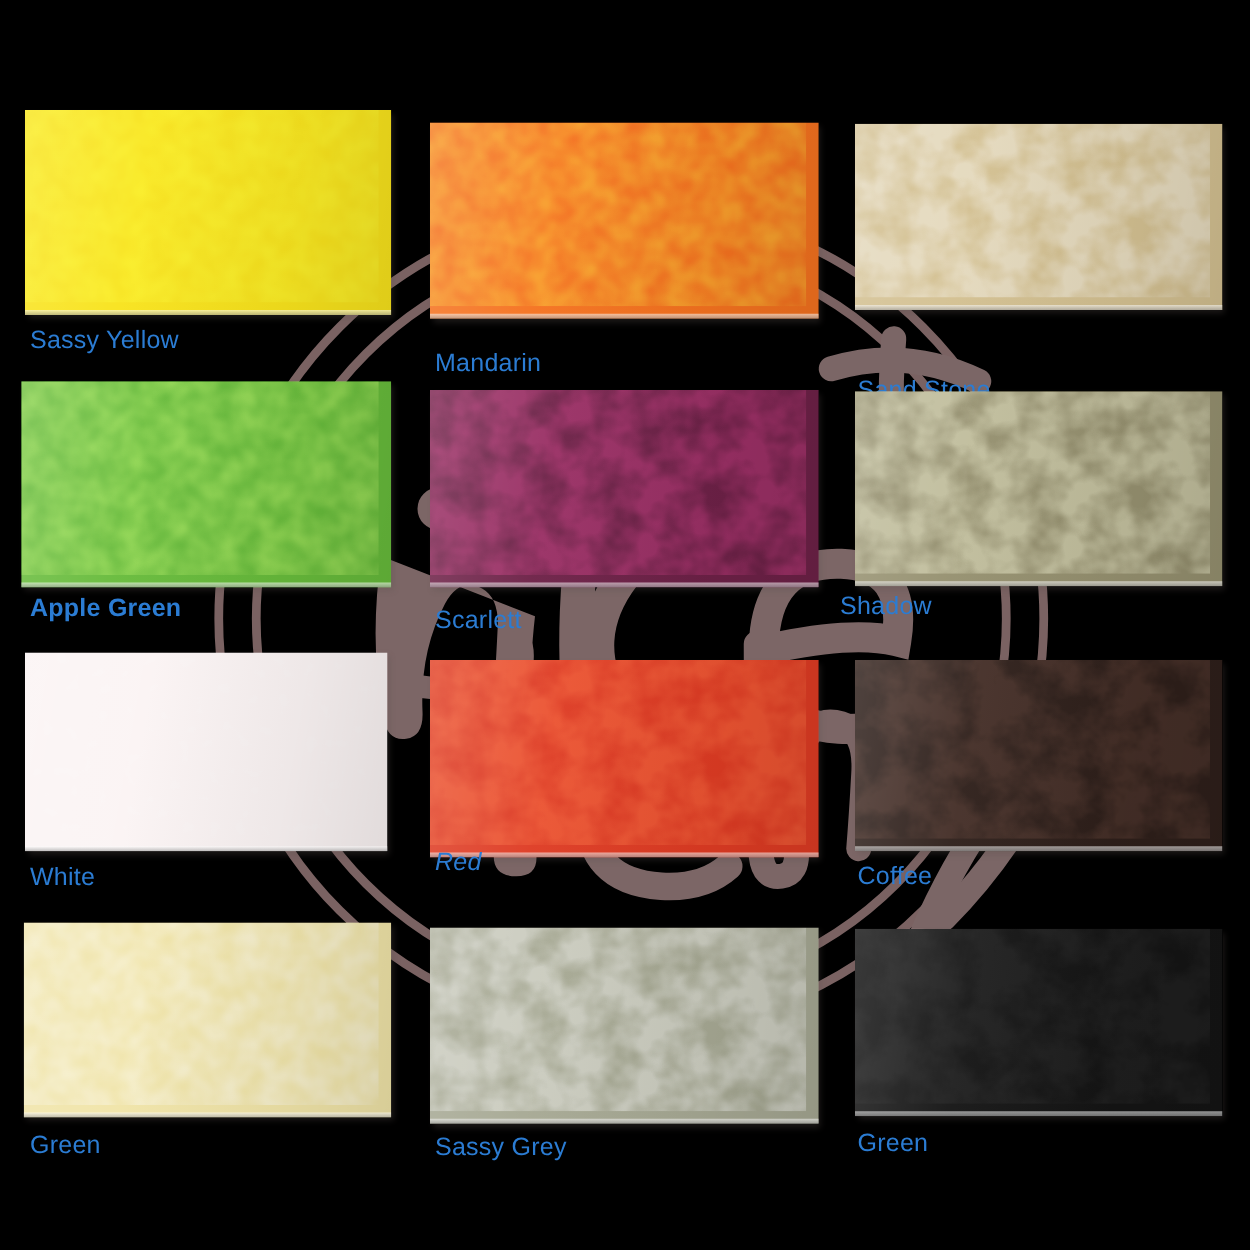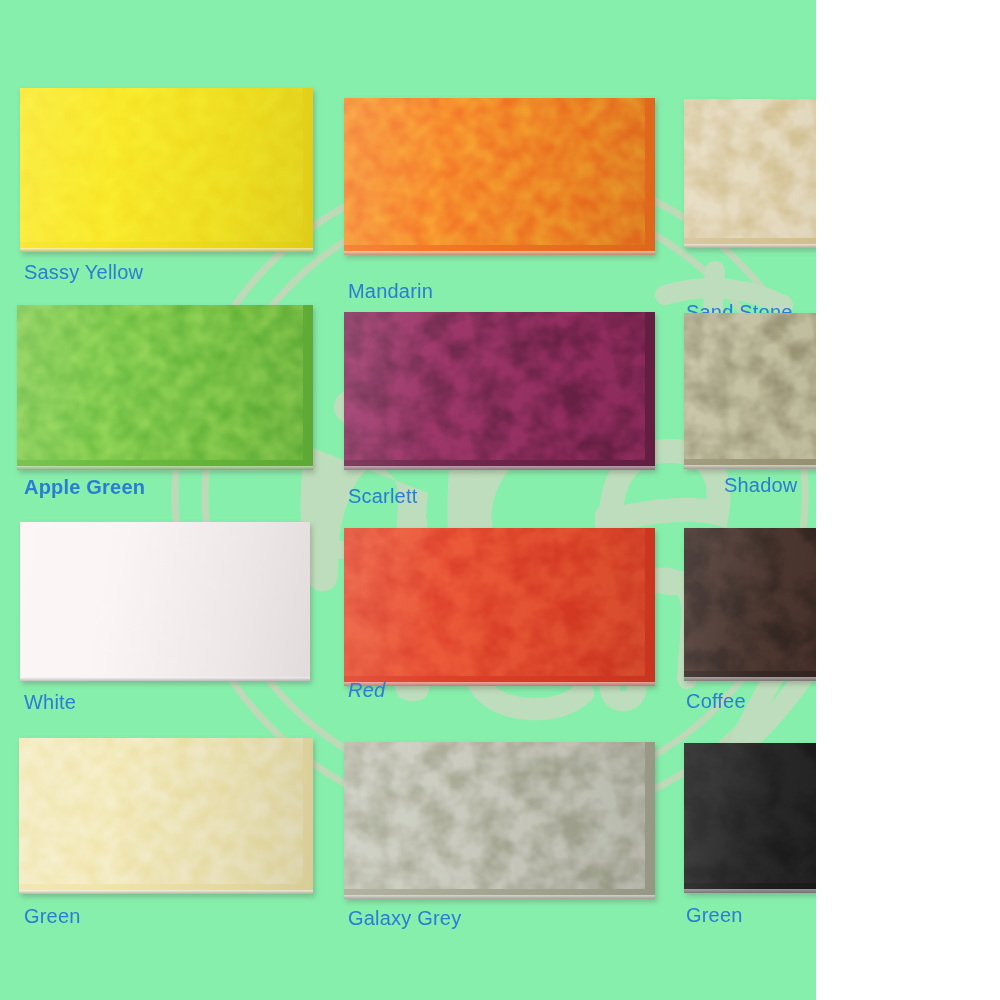--- a/index.html
+++ b/index.html
@@ -2,23 +2,23 @@
 <html><head>
 <meta charset="utf-8">
 <style>
   html, body {
     margin: 0;
     padding: 0;
     background: #ffffff;
   }
   #page {
     position: relative;
-    width: 816px;
+    width: 1000px;
     height: 1000px;
-    background: #86efac;
+    background: #000000;
     overflow: hidden;
     font-family: "Liberation Sans", sans-serif;
   }
 
   
   #watermark {
     position: absolute;
     left: 155px;
     top: 145px;
     width: 700px;
@@ -196,21 +196,21 @@
       <div class="cell" style="left: 684px; top: 313px; width: 294px; height: 156px;">
         <div class="swatch">
           <div class="base" style="background: rgb(149, 144, 111);"></div>
           <svg class="tex" preserveAspectRatio="none" width="100%" height="100%">
             <rect x="0" y="0" width="100%" height="100%" fill="#808080" filter="url(#texPebble)"></rect>
           </svg>
           <div class="sheen"></div>
           <div class="edge"></div>
         </div>
       </div>
-      <div class="label" style="left: 724px; top: 475px; color: rgb(43, 124, 211);">Shadow</div>
+      <div class="label" style="left: 672px; top: 475px; color: rgb(43, 124, 211);">Shadow</div>
       <div class="cell" style="left: 20px; top: 522px; width: 290px; height: 159px;">
         <div class="swatch">
           <div class="base" style="background: rgb(251, 244, 244);"></div>
           <svg class="tex" preserveAspectRatio="none" width="100%" height="100%">
             <rect x="0" y="0" width="100%" height="100%" fill="#808080" filter="url(#texSmooth)"></rect>
           </svg>
           <div class="sheen"></div>
           <div class="edge"></div>
         </div>
       </div>
@@ -251,21 +251,21 @@
       <div class="cell" style="left: 344px; top: 742px; width: 311px; height: 157px;">
         <div class="swatch">
           <div class="base" style="background: rgb(166, 168, 147);"></div>
           <svg class="tex" preserveAspectRatio="none" width="100%" height="100%">
             <rect x="0" y="0" width="100%" height="100%" fill="#808080" filter="url(#texPebble)"></rect>
           </svg>
           <div class="sheen"></div>
           <div class="edge"></div>
         </div>
       </div>
-      <div class="label" style="left: 348px; top: 908px; color: rgb(43, 124, 211);">Galaxy Grey</div>
+      <div class="label" style="left: 348px; top: 908px; color: rgb(43, 124, 211);">Sassy Grey</div>
       <div class="cell" style="left: 684px; top: 743px; width: 294px; height: 150px;">
         <div class="swatch">
           <div class="base" style="background: rgb(20, 20, 20);"></div>
           <svg class="tex strong" preserveAspectRatio="none" width="100%" height="100%">
             <rect x="0" y="0" width="100%" height="100%" fill="#808080" filter="url(#texCoarse)"></rect>
           </svg>
           <div class="sheen"></div>
           <div class="edge"></div>
         </div>
       </div>

